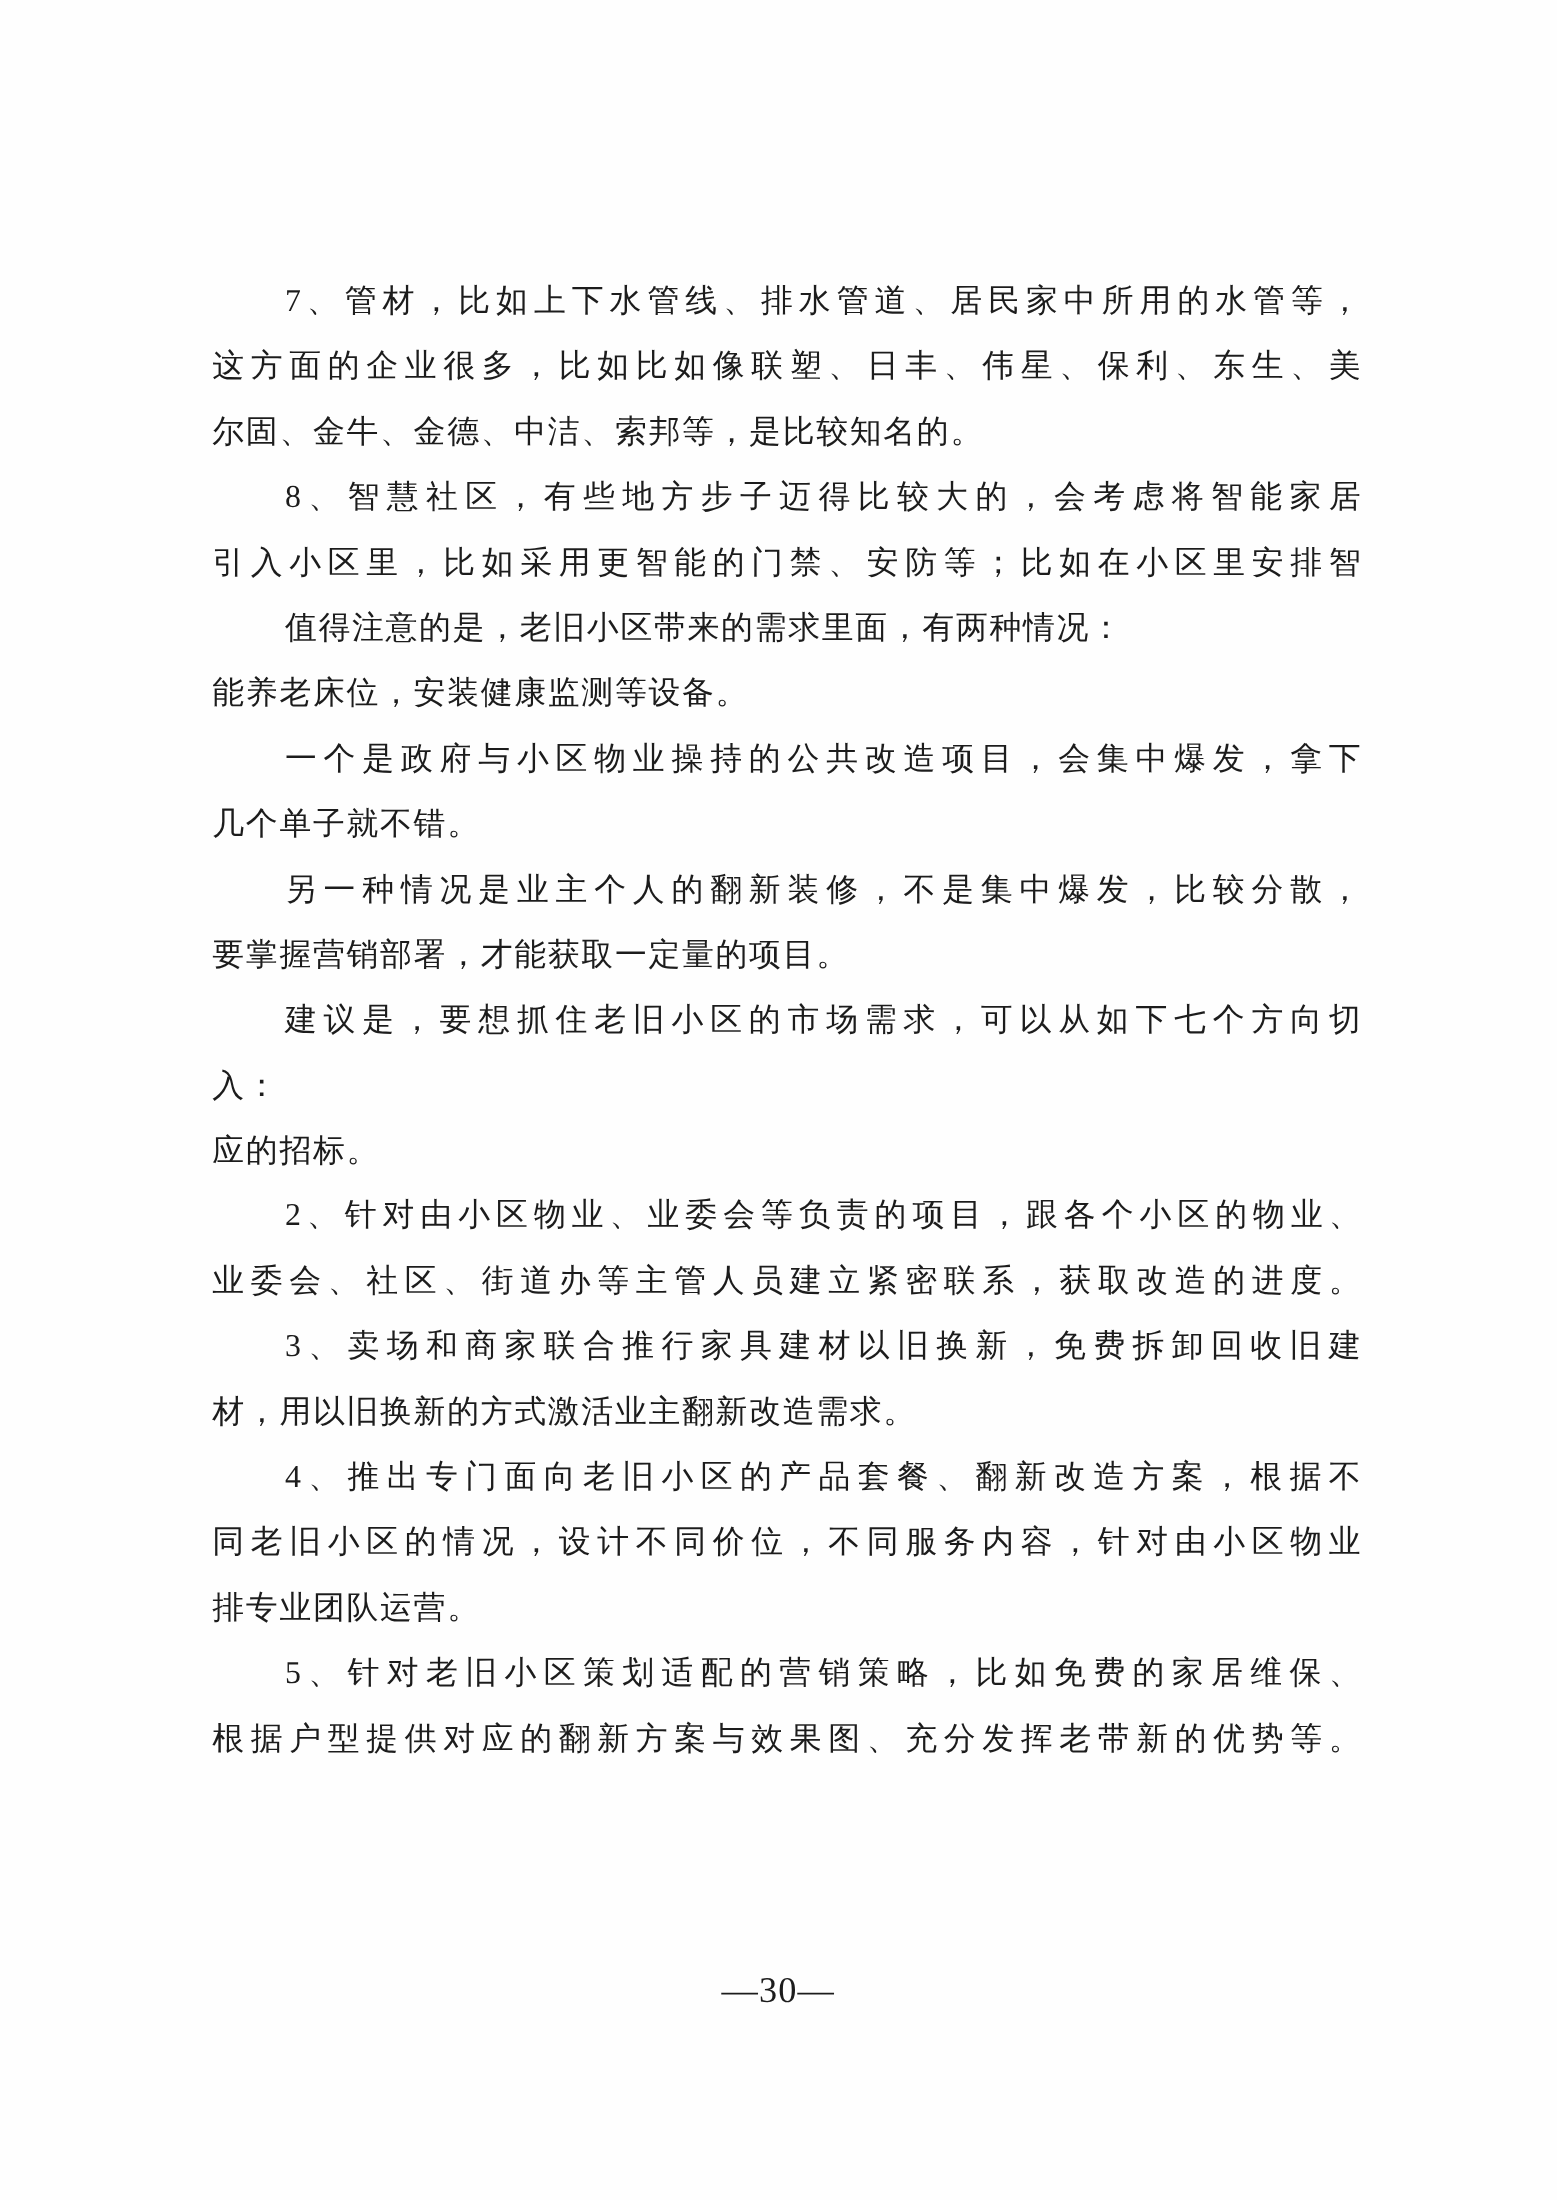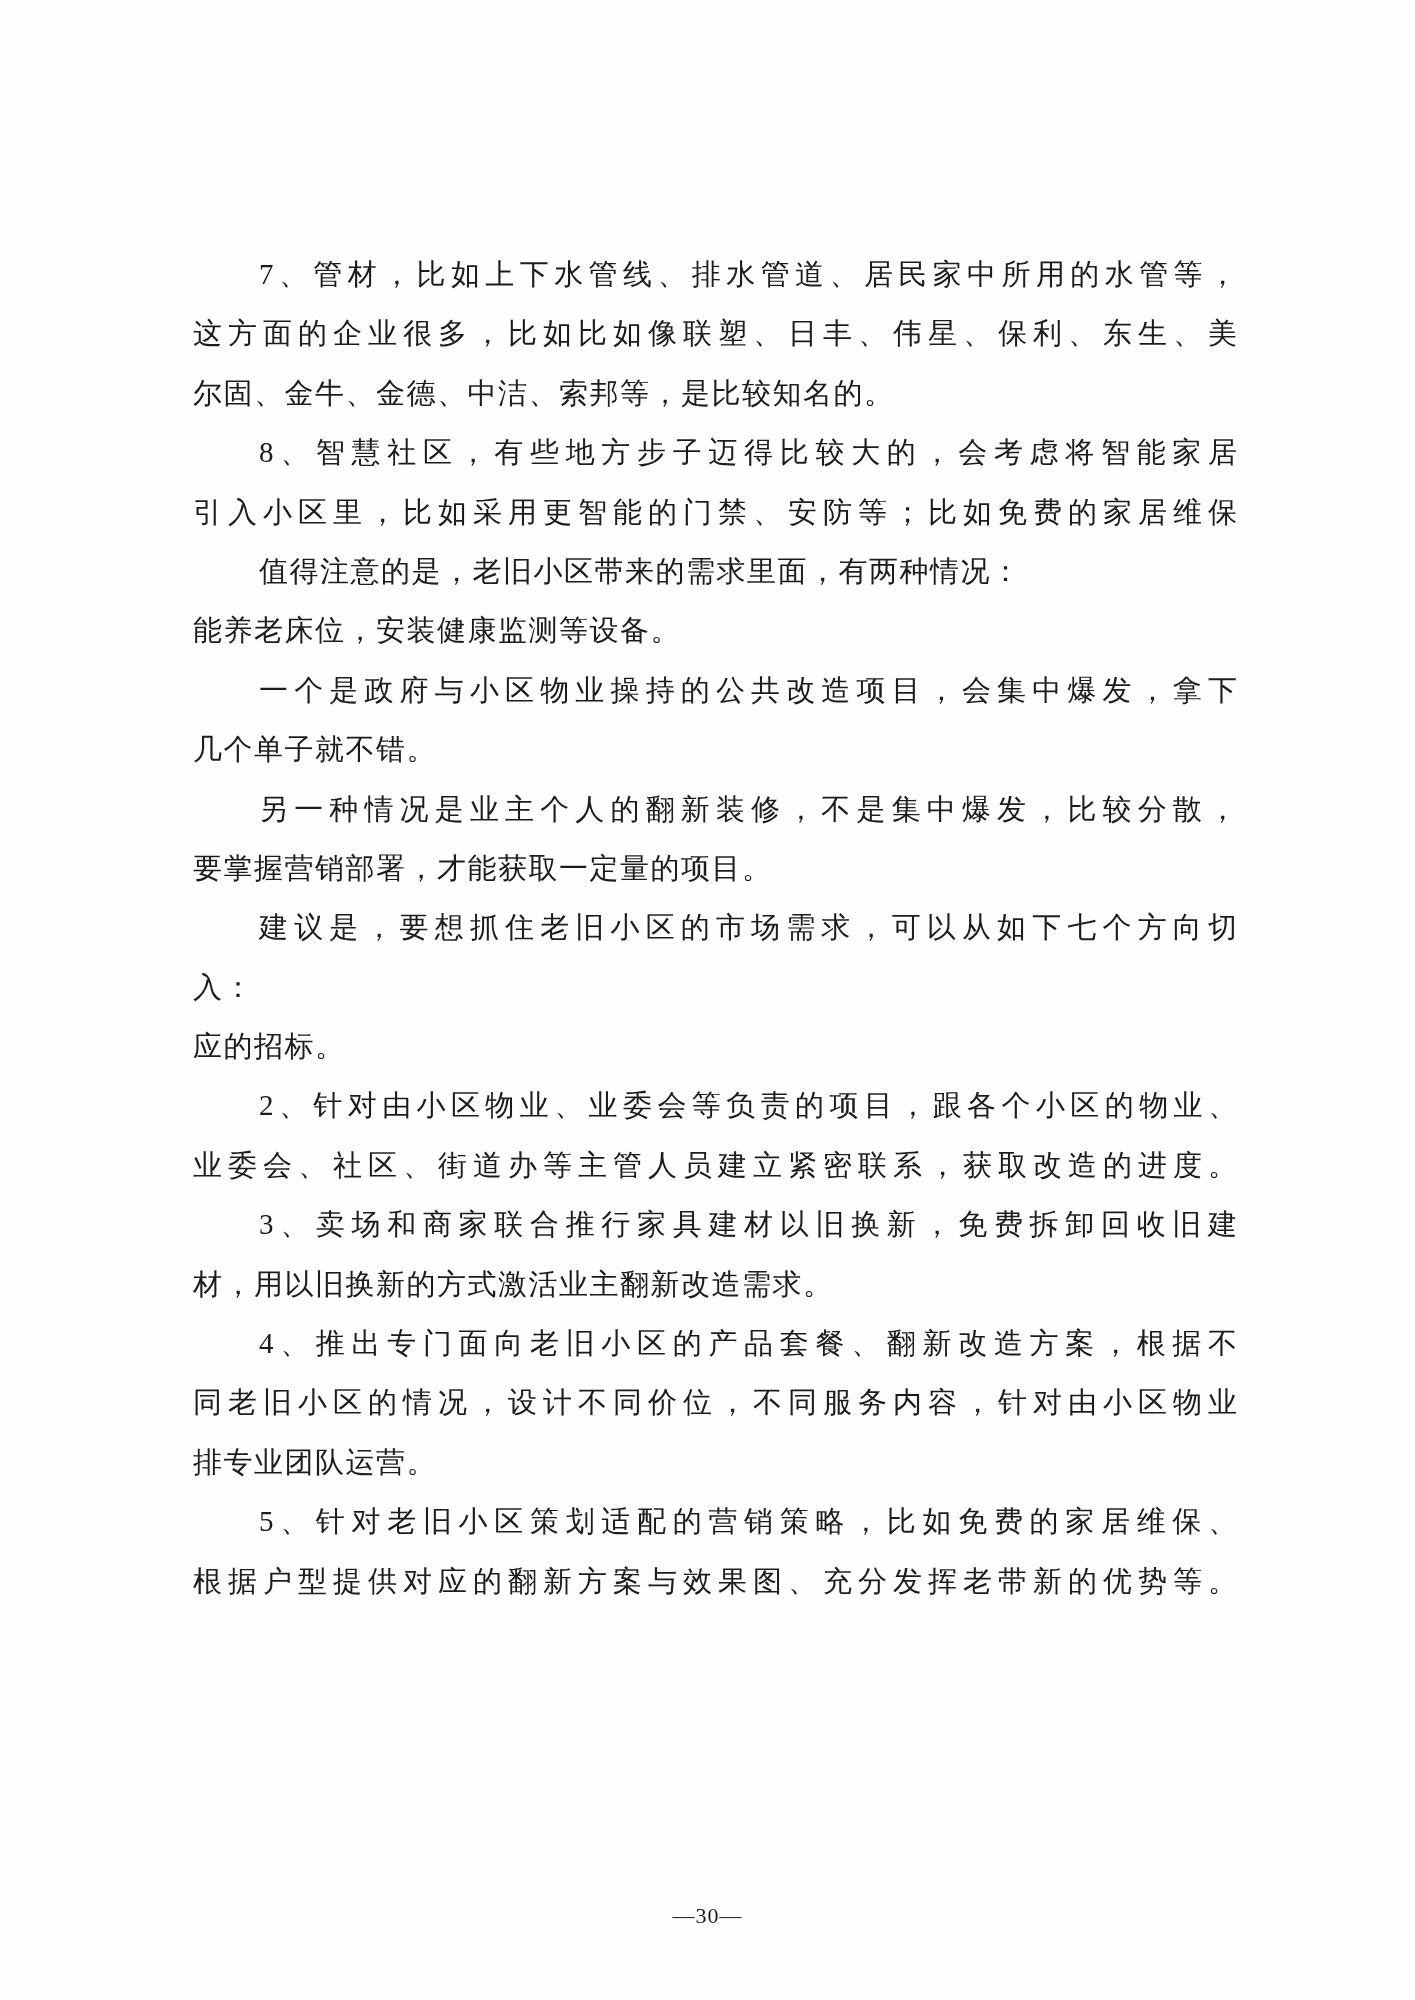--- a/index.html
+++ b/index.html
@@ -35,41 +35,41 @@
     text-align: justify;
     text-align-last: justify;
     letter-spacing: normal;
     white-space: normal;
   }
   .line.indent {
     text-indent: 66px;
   }
   .footer {
     position: absolute;
-    top: 1894px;
+    top: 1788px;
     left: 0;
     width: 100%;
     height: 44px;
     line-height: 44px;
     text-align: center;
-    font-size: 22px;
+    font-size: 33px;
     letter-spacing: 1px;
     color: #1c1c1c;
   }
 </style>
 </head>
 <body>
 
 <div class="page">
   <div class="text-block" id="lines-container">
       <div class="line indent fill">7、管材，比如上下水管线、排水管道、居民家中所用的水管等，</div>
       <div class="line fill">这方面的企业很多，比如比如像联塑、日丰、伟星、保利、东生、美</div>
       <div class="line">尔固、金牛、金德、中洁、索邦等，是比较知名的。</div>
       <div class="line indent fill">8、智慧社区，有些地方步子迈得比较大的，会考虑将智能家居</div>
-      <div class="line fill">引入小区里，比如采用更智能的门禁、安防等；比如免费的家居维保</div>
+      <div class="line fill">引入小区里，比如采用更智能的门禁、安防等；比如在小区里安排智</div>
       <div class="line indent">值得注意的是，老旧小区带来的需求里面，有两种情况：</div>
       <div class="line">能养老床位，安装健康监测等设备。</div>
       <div class="line indent fill">一个是政府与小区物业操持的公共改造项目，会集中爆发，拿下</div>
       <div class="line">几个单子就不错。</div>
       <div class="line indent fill">另一种情况是业主个人的翻新装修，不是集中爆发，比较分散，</div>
       <div class="line">要掌握营销部署，才能获取一定量的项目。</div>
       <div class="line indent fill">建议是，要想抓住老旧小区的市场需求，可以从如下七个方向切</div>
       <div class="line">入：</div>
       <div class="line">应的招标。</div>
       <div class="line indent fill">2、针对由小区物业、业委会等负责的项目，跟各个小区的物业、</div>

